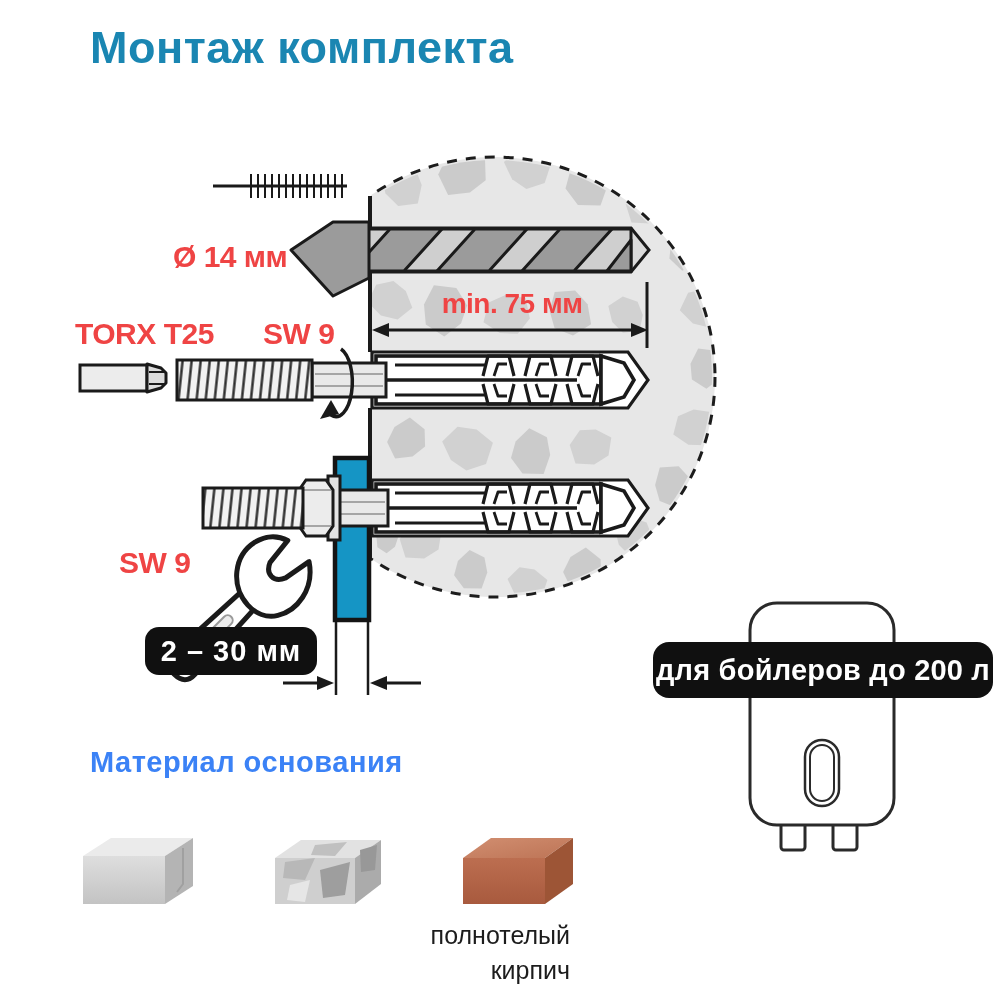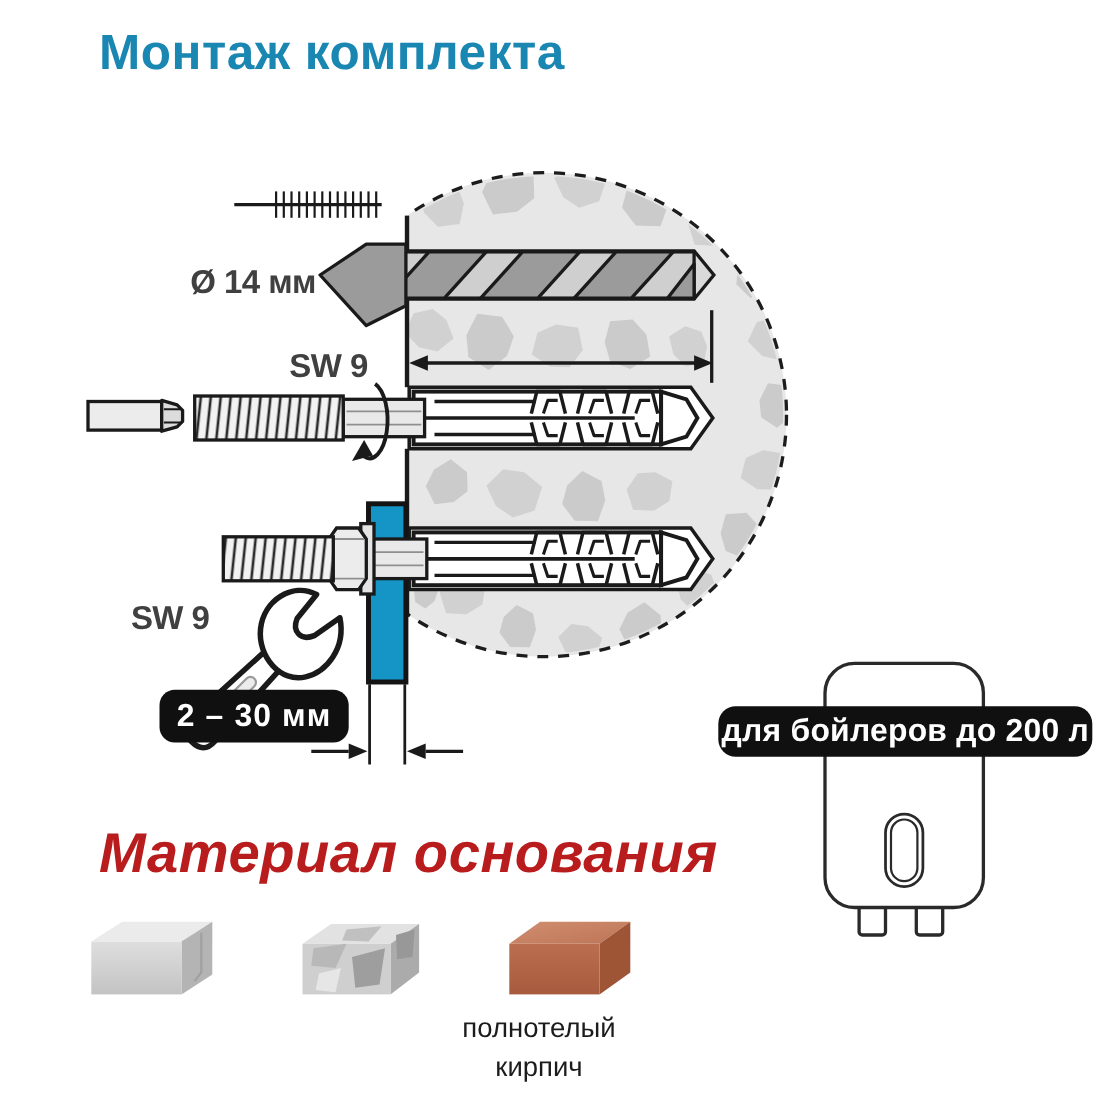--- a/index.html
+++ b/index.html
@@ -1,25 +1,25 @@
 <!DOCTYPE html>
 <html><head>
 <meta charset="utf-8">
 <style>
   html,body{margin:0;padding:0;background:#fff;}
   .page{position:relative;width:1000px;height:1000px;background:#fff;overflow:hidden;
         font-family:"Liberation Sans",sans-serif;color:#262626;margin-left:35px;}
   .abs{position:absolute;}
   .page-title{left:55px;top:22px;font-size:45px;font-weight:700;color:#1a86b2;letter-spacing:.5px;}
-  .section-title{left:55px;top:746px;font-size:51px;font-weight:700;color:#b91c1c;letter-spacing:.5px;font-style:italic;}
-  .dlabel{font-size:30px;font-weight:600;color:#404040;letter-spacing:-.5px;white-space:nowrap;text-align:right;}
+  .section-title{left:55px;top:746px;font-size:29px;font-weight:700;color:#3b82f6;letter-spacing:.5px;}
+  .dlabel{font-size:30px;font-weight:600;color:#ef4444;letter-spacing:-.5px;white-space:nowrap;text-align:right;}
   .badge{background:#101010;color:#fff;font-weight:700;display:flex;align-items:center;justify-content:center;
          white-space:nowrap;}
   .badge-thickness{left:110px;top:627px;width:172px;height:48px;border-radius:14px;font-size:29px;letter-spacing:1px;}
-  .badge-boiler{left:618px;top:642px;width:340px;height:46px;border-radius:16px;font-size:29px;letter-spacing:.2px;}
+  .badge-boiler{left:618px;top:642px;width:340px;height:56px;border-radius:16px;font-size:29px;letter-spacing:.2px;}
   .caption{top:918px;width:160px;text-align:center;font-size:25px;line-height:1.4;color:#1c1c1c;font-weight:500;}
 </style>
 </head>
 <body>
 
 <div class="page">
 
   <svg class="abs" style="left:0;top:0" width="1000" height="1000" viewBox="0 0 1000 1000">
     <defs>
       <clipPath id="rightOfWall">
@@ -219,21 +219,23 @@
     <g>
       <polygon points="428,858 456,838 538,838 510,858" fill="url(#gBrickT)"></polygon>
       <polygon points="510,858 538,838 538,884 510,904" fill="#9d5536"></polygon>
       <rect x="428" y="858" width="82" height="46" fill="url(#gBrickF)"></rect>
     </g>
   </svg>
 
   <div class="abs page-title">Монтаж комплекта</div>
 
   <div class="abs dlabel" style="left:138px;top:240px;">Ø 14 мм</div>
+  <div class="abs dlabel" style="left:477px;top:288px;transform:translateX(-50%);font-size:28px;">min. 75 мм</div>
+  <div class="abs dlabel" style="left:40px;top:317px;">TORX T25</div>
   <div class="abs dlabel" style="left:228px;top:317px;">SW 9</div>
   <div class="abs dlabel" style="left:84px;top:546px;">SW 9</div>
 
   <div class="abs badge badge-thickness">2 – 30 мм</div>
   <div class="abs badge badge-boiler">для бойлеров до 200 л</div>
 
   <div class="abs section-title">Материал основания</div>
-  <div class="abs caption" style="left:375px;">полнотелый кирпич</div>
+  <div class="abs caption" style="left:375px;text-align:right;">полнотелый кирпич</div>
 </div>
 
 </body></html>

